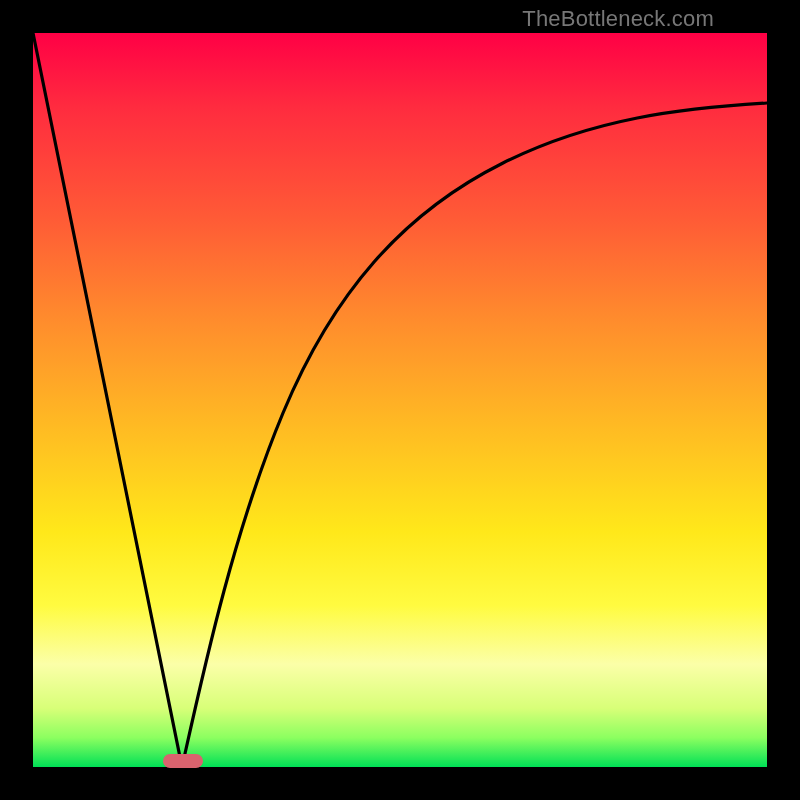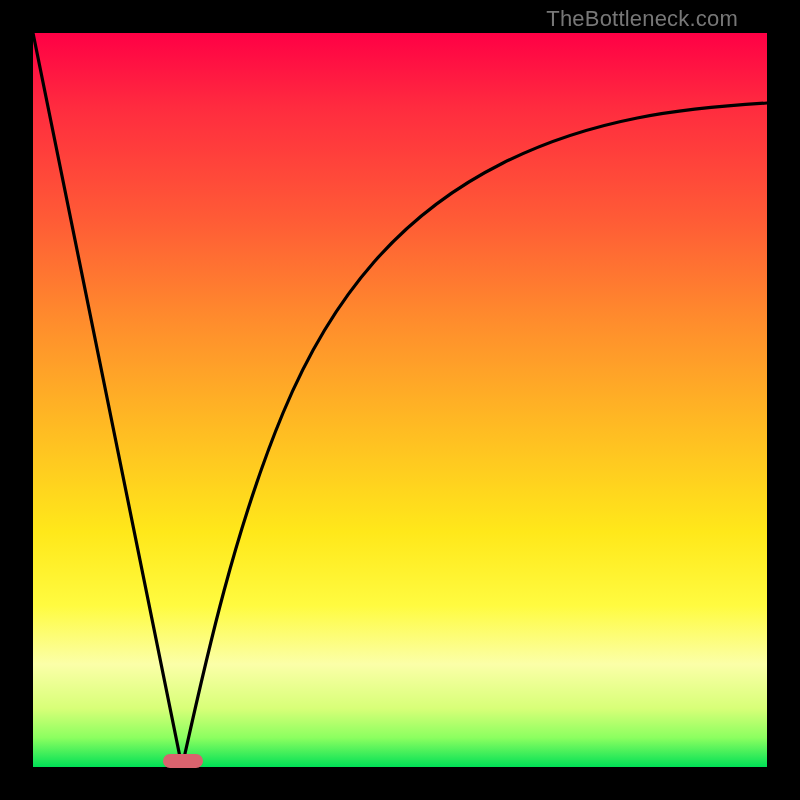--- a/index.html
+++ b/index.html
@@ -9,21 +9,20 @@
     height: 800px;
     overflow: hidden;
     background: #000;
     font-family: Arial, Helvetica, sans-serif;
   }
   .frame {
     position: relative;
     width: 728px;
     height: 800px;
     background: #000;
-    padding-left: 24px;
   }
   .plot-area {
     position: absolute;
     left: 33px;
     top: 33px;
     width: 734px;
     height: 734px;
     
     background: linear-gradient(
       to bottom,

